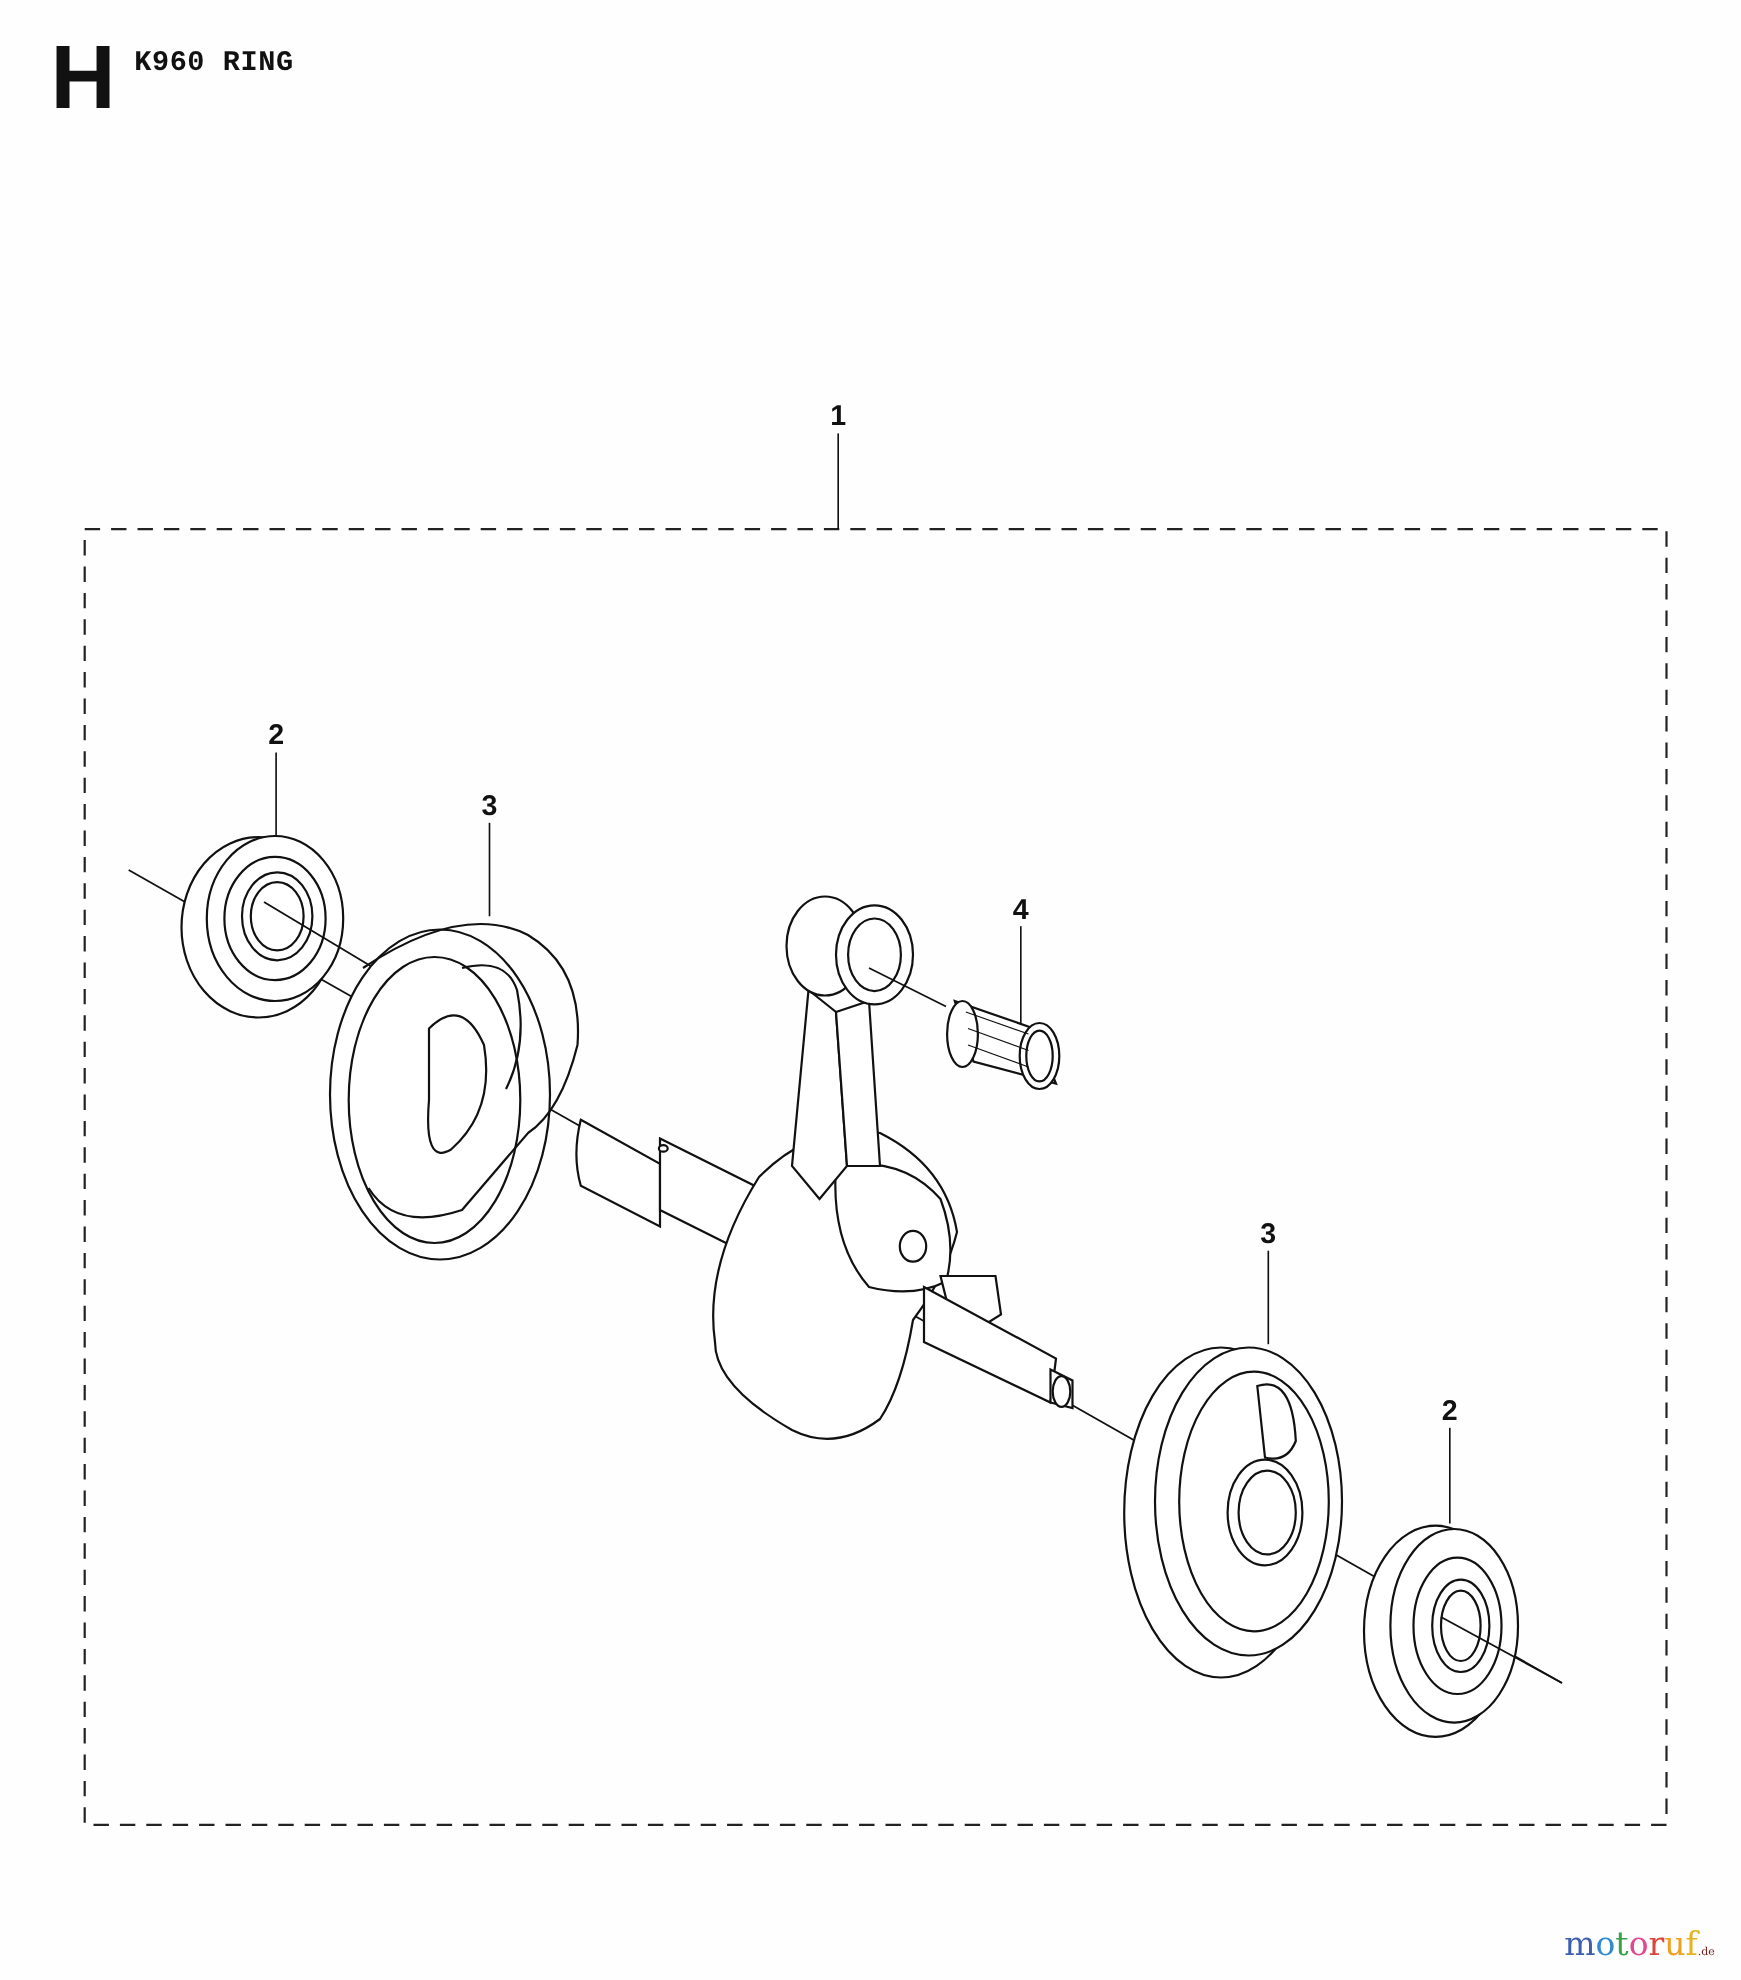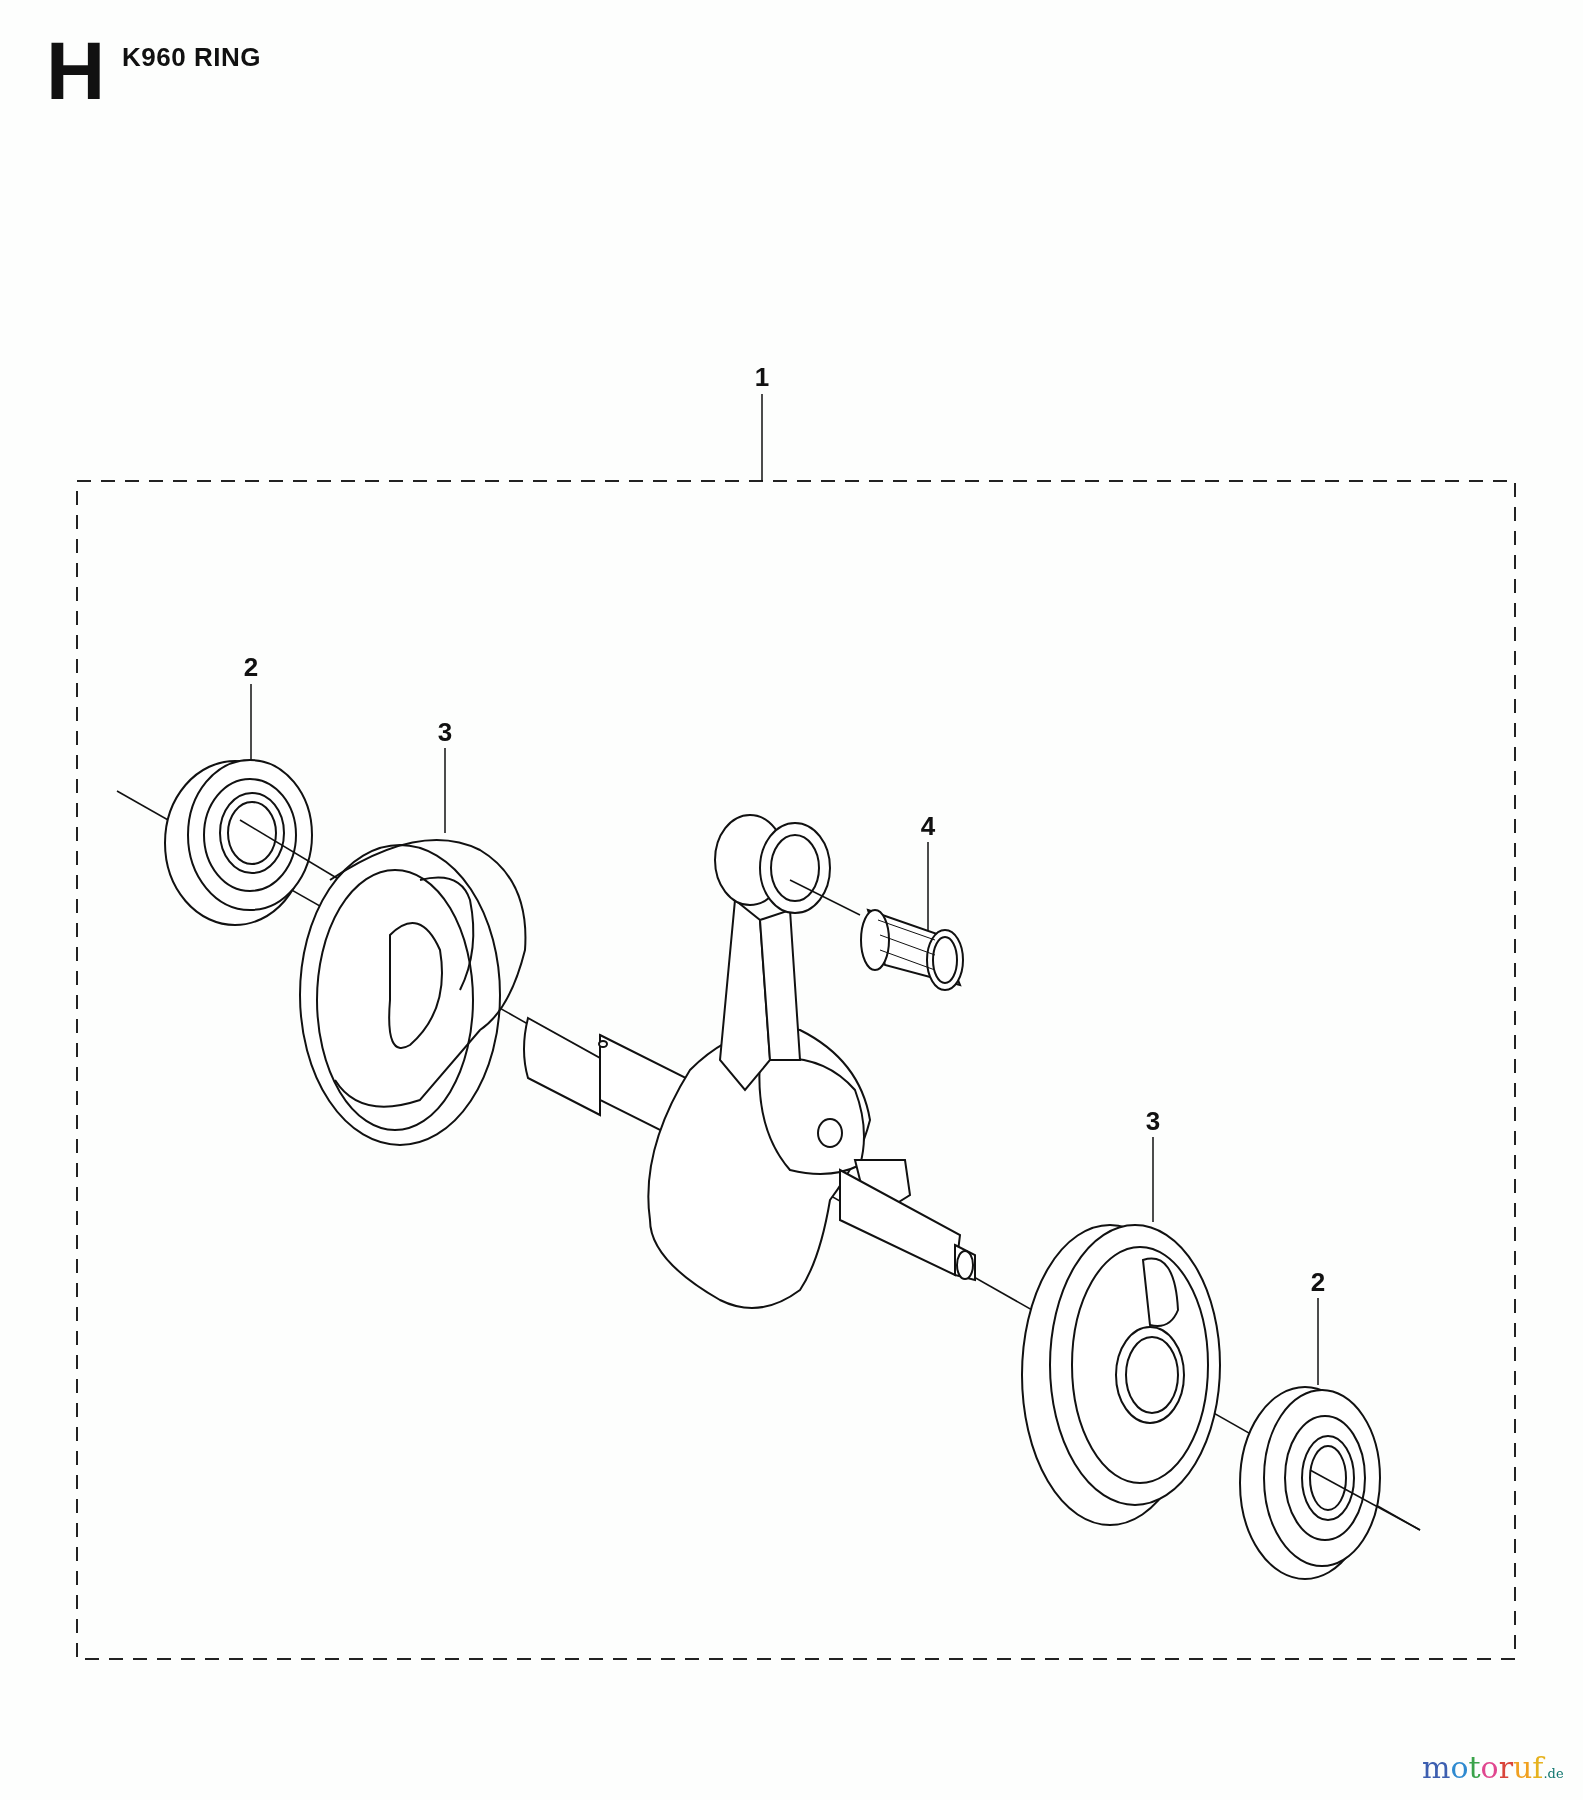--- a/index.html
+++ b/index.html
@@ -1,22 +1,22 @@
 <!DOCTYPE html>
 <html><head>
 <meta charset="utf-8">
 <style>
   html, body { margin:0; padding:0; background:#fdfefd; }
   body { width:1583px; height:1800px; position:relative; overflow:hidden; font-family:"Liberation Sans", sans-serif; }
   .section-letter { position:absolute; left:46px; top:30px; font-size:82px; font-weight:bold; color:#111; line-height:1; }
-  .title { position:absolute; left:122px; top:42px; font-size:26px; font-weight:bold; color:#111; letter-spacing:0.5px; }
+  .title { position:absolute; left:122px; top:42px; font-size:26px; font-weight:bold; color:#111; letter-spacing:0.5px;font-family:Liberation Mono, monospace; }
   .callout { position:absolute; font-size:26px; font-weight:bold; color:#111; transform:translateX(-50%); }
   .watermark { position:absolute; left:1422px; top:1750px; font-family:"DejaVu Serif", serif; font-size:30px; }
   .watermark .m1{color:#3d5fb0}.watermark .o1{color:#2f8ad0}.watermark .t{color:#3aa34a}.watermark .o2{color:#e0478f}
-  .watermark .r{color:#d9453b}.watermark .u{color:#f0a020}.watermark .f{color:#e6b21f}.watermark .de{color:#0f766e;font-size:13px}
+  .watermark .r{color:#d9453b}.watermark .u{color:#f0a020}.watermark .f{color:#e6b21f}.watermark .de{color:#7f1d1d;font-size:10px}
   svg.drawing { position:absolute; left:0; top:0; }
 </style>
 </head>
 <body>
 
 <div class="section-letter">H</div>
 <div class="title">K960 RING</div>
 
 <svg class="drawing" width="1583" height="1800" viewBox="0 0 1583 1800" xmlns="http://www.w3.org/2000/svg" fill="none" stroke="#111" stroke-width="2">
 

